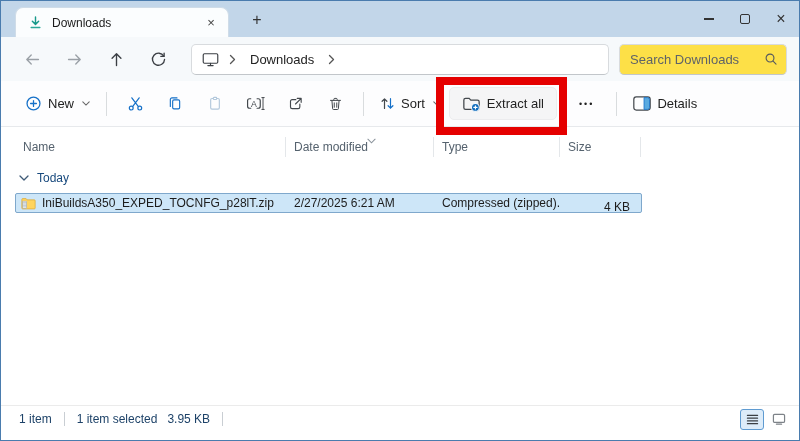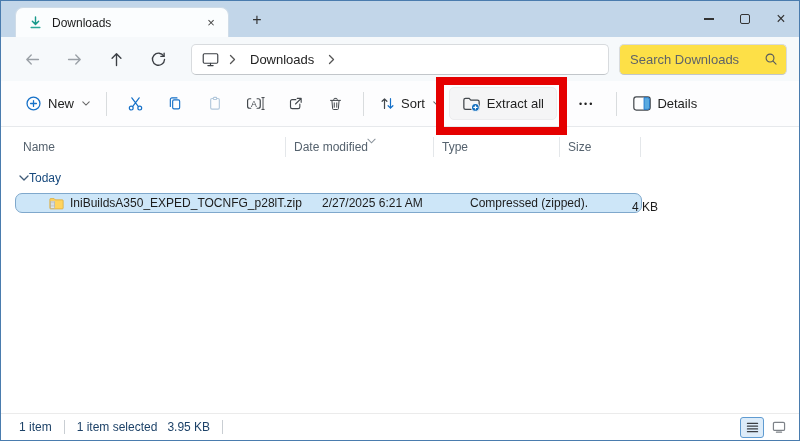--- a/index.html
+++ b/index.html
@@ -52,33 +52,33 @@
 
   
   .content { position:absolute; top:127px; bottom:27px; left:0; right:0; background:#fff; overflow:hidden; }
   .colheaders { position:relative; display:grid; grid-template-columns:270px 148px 126px 82px;
                 margin-left:14px; height:26px; align-items:center; margin-top:6px; }
   .colheaders .col { font-size:12px; color:#55626e; padding-left:8px; height:20px; line-height:20px; }
   .colheaders .col + .col { border-left:1px solid #e4e7ea; }
   .colheaders .col-size { border-right:1px solid #e4e7ea; }
   .sort-caret { position:absolute; left:352px; top:-4px; }
 
-  .group-row { display:flex; align-items:center; margin:8px 0 0 18px; height:20px; }
+  .group-row { display:flex; align-items:center; gap:8px; margin:8px 0 0 18px; height:20px; }
   .group-label { font-size:12px; color:#17497d; }
 
   .file-row { display:grid; grid-template-columns:270px 148px 126px 82px; margin-left:14px; margin-top:5px;
-              height:20px; align-items:center; background:#cde6f8; border:1px solid #7fa8cc; border-radius:7px;
-              width:627px;padding-left:28px; }
+              height:20px; align-items:center; background:#cde6f8; border:1px solid #7fa8cc; border-radius:2px;
+              width:627px; }
   .cell { font-size:12px; color:#1c1c1c; white-space:nowrap; overflow:hidden; }
   .cell-name { display:flex; align-items:center; gap:6px; padding-left:5px; }
   .cell-date, .cell-type { padding-left:8px; }
   .cell-size { text-align:right; padding-right:12px;margin-top:8px; }
 
   
-  .statusbar { position:absolute; left:0; right:0; bottom:0; height:27px; background:#fff; border-top:1px solid #ebebeb;
+  .statusbar { position:absolute; left:0; right:0; bottom:8px; height:27px; background:#fff; border-top:1px solid #ebebeb;
                display:flex; align-items:center; padding:0 8px 0 18px; font-size:12px; color:#1d4268; }
   .sb-sep { width:1px; height:14px; background:#c9ced3; margin:0 12px; }
   .sb-sel-size { margin-left:10px; }
   .sb-toggles { margin-left:auto; display:flex; gap:3px; }
   .sb-toggle { width:24px; height:21px; display:flex; align-items:center; justify-content:center; border-radius:3px; }
   .sb-toggle.active { border:1px solid #5f9bd1; background:#ddecf9; }
 </style>
 </head>
 <body>
 

